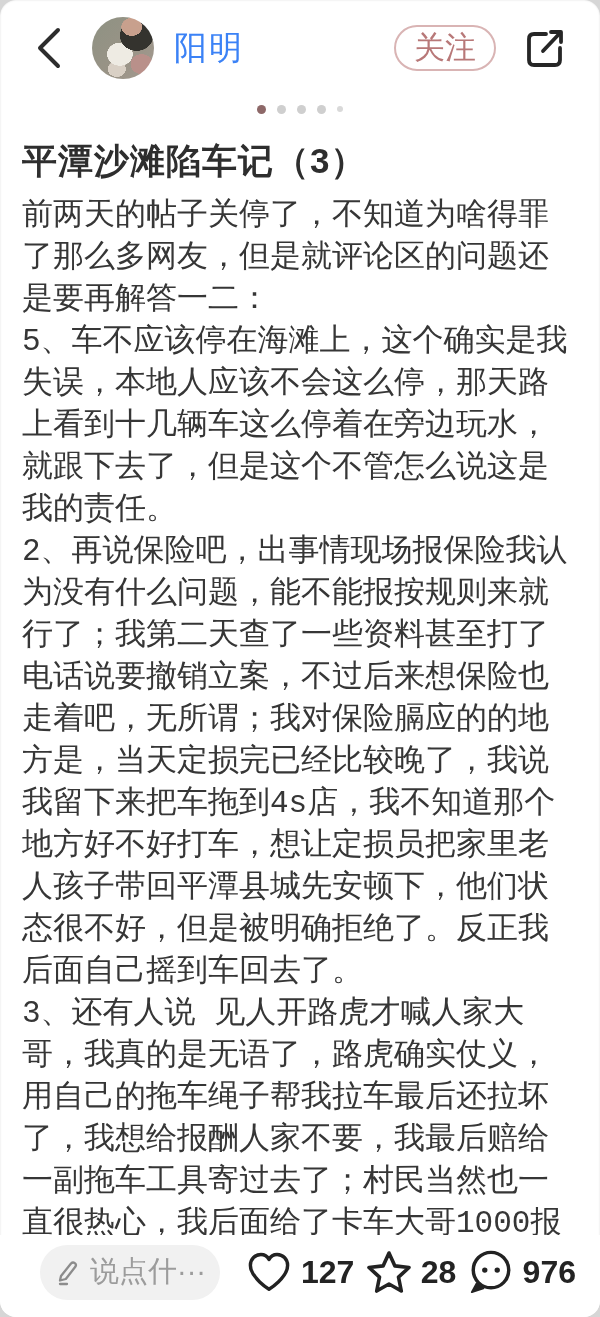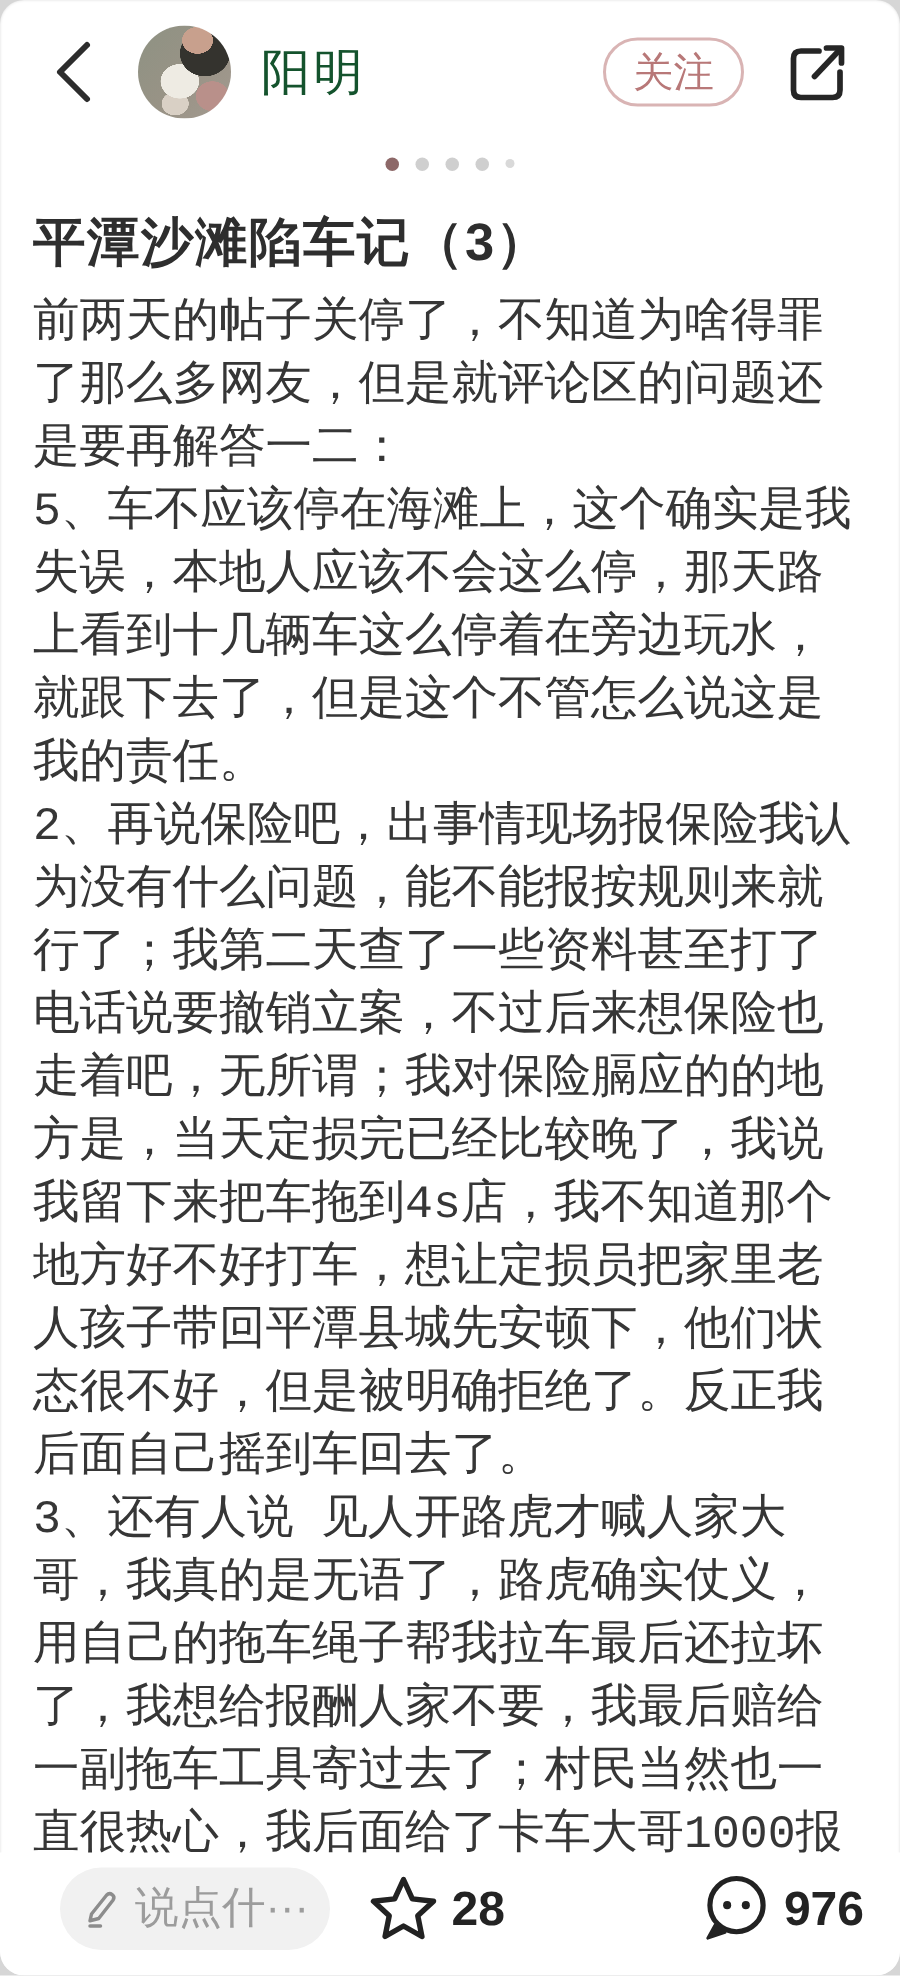--- a/index.html
+++ b/index.html
@@ -23,27 +23,27 @@
     width:62px;height:62px;border-radius:50%;margin-left:28px;flex:none;
     background:
       radial-gradient(30% 26% at 64% 16%, #c8a08d 0 55%, rgba(200,160,141,0) 56%),
       radial-gradient(46% 42% at 72% 30%, #34332e 0 58%, rgba(52,51,46,0) 59%),
       radial-gradient(38% 34% at 45% 60%, #eeebe3 0 54%, rgba(238,235,227,0) 55%),
       radial-gradient(30% 26% at 40% 84%, #d9d0c5 0 48%, rgba(217,208,197,0) 49%),
       radial-gradient(40% 36% at 80% 76%, #b9908a 0 44%, rgba(185,144,138,0) 45%),
       linear-gradient(130deg,#8e9283 0%,#999386 55%,#a39a90 100%);
   }
   .username{
-    margin-left:20px;font-size:33px;color:#14532d;font-weight:500;
+    margin-left:20px;font-size:33px;color:#3b82f6;font-weight:500;
     letter-spacing:2px;
   }
   .spacer{flex:1;}
   .follow-btn{
     min-width:92px;height:46px;border-radius:24px;background:#fff;
-    border:2px solid #d9b4b4;color:#b87878;font-size:27px;
+    border:2px solid #d9b4b4;color:#b87878;font-size:31px;
     display:flex;align-items:center;justify-content:center;
     padding:0 18px;box-sizing:border-box;cursor:pointer;
     font-family:inherit;
   }
   .share-btn{margin-left:24px;background:none;border:none;padding:0;width:48px;height:48px;cursor:pointer;}
   
   .dots{display:flex;align-items:center;justify-content:center;gap:11px;margin-top:20px;height:10px;}
   .dot{width:9px;height:9px;border-radius:50%;background:#cfcfcf;}
   .dot.active{background:#8d6868;}
   .dot.small{width:6px;height:6px;background:#d9d9d9;}
@@ -128,20 +128,28 @@
       <span>
         <svg width="28" height="28" viewBox="0 0 28 28">
           <path d="M7 18 L17 5.5 Q18.8 3.6 20.8 5.1 Q22.8 6.6 21.3 8.8 L11.8 21 L6 22.5 Z" fill="none" stroke="#8c8c8c" stroke-width="2.3" stroke-linejoin="round"></path>
           <line x1="6" y1="26" x2="13" y2="26" stroke="#8c8c8c" stroke-width="2.3" stroke-linecap="round"></line>
         </svg>
       </span>
       <span class="ph">说点什···</span>
     </div>
 
     <div class="actions">
+      <button class="action">
+        <span>
+          <svg width="46" height="42" viewBox="0 0 48 44">
+            <path d="M24 40 C24 40 4.5 28 4.5 15 C4.5 8.2 9.6 3.6 15.5 3.6 C19.4 3.6 22.4 5.8 24 8.9 C25.6 5.8 28.6 3.6 32.5 3.6 C38.4 3.6 43.5 8.2 43.5 15 C43.5 28 24 40 24 40 Z" fill="none" stroke="#222222" stroke-width="3.6" stroke-linejoin="round"></path>
+          </svg>
+        </span>
+        <span class="count">127</span>
+      </button>
 
       <button class="action">
         <span>
           <svg width="46" height="44" viewBox="0 0 46 44">
             <path d="M23 3 L28.9 15.9 L43 17.5 L32.5 27.1 L35.3 41 L23 34 L10.7 41 L13.5 27.1 L3 17.5 L17.1 15.9 Z" fill="none" stroke="#222222" stroke-width="3.6" stroke-linejoin="round"></path>
           </svg>
         </span>
         <span class="count">28</span>
       </button>
 

